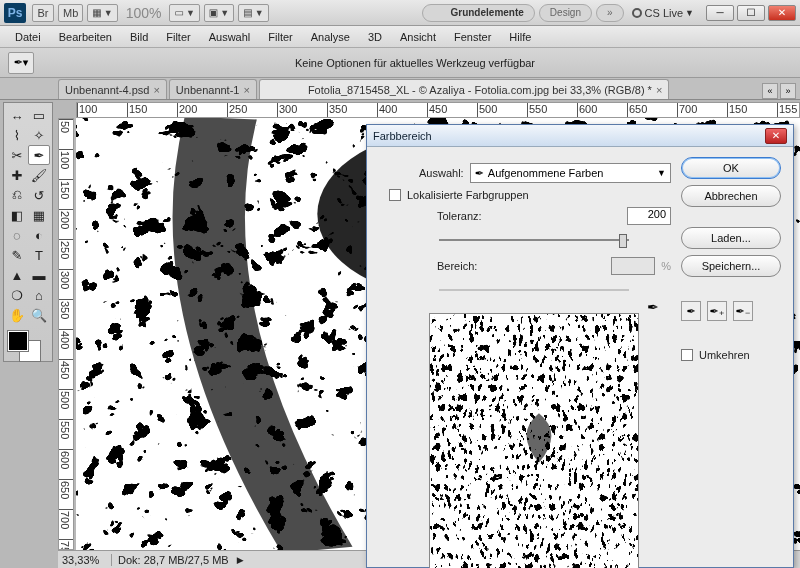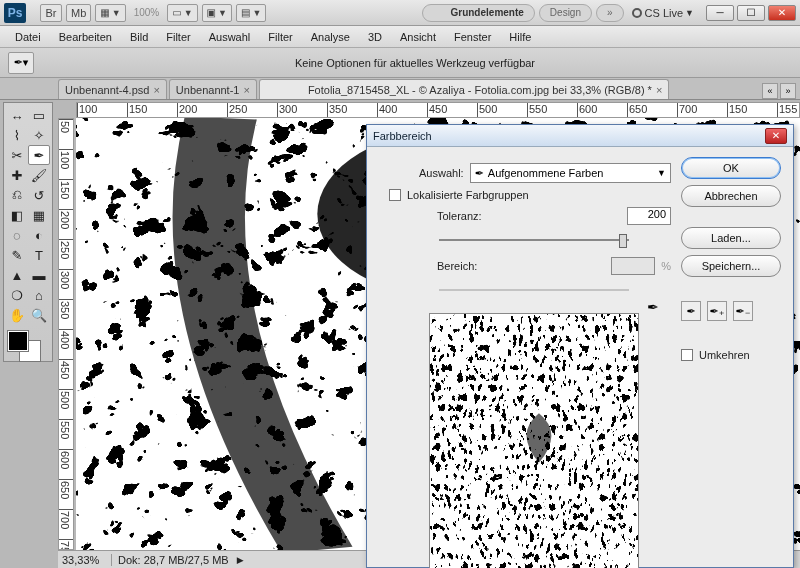--- a/index.html
+++ b/index.html
@@ -1,22 +1,22 @@
 <!DOCTYPE html>
 <html><head>
 <meta charset="utf-8">
 <style>
 * { box-sizing: border-box; margin: 0; padding: 0; font-family: Tahoma, Arial, sans-serif; font-size: 11px; }
 body { background: #b8b8b8; width: 800px; height: 568px; overflow: hidden; position: relative; }
 
 .titlebar { height: 26px; background: linear-gradient(#e9e9e9, #d0d0d0); display: flex; align-items: center; padding: 0 4px; border-bottom: 1px solid #999; }
-.titlebar .ps-logo { width: 22px; height: 20px; background: #0a3d62; color: #7fb4e6; font-weight: bold; display: flex; align-items: center; justify-content: center; border-radius: 2px; font-size: 12px; margin-right: 12px; }
+.titlebar .ps-logo { width: 22px; height: 20px; background: #0a3d62; color: #7fb4e6; font-weight: bold; display: flex; align-items: center; justify-content: center; border-radius: 2px; font-size: 12px; margin-right: 4px; }
 .titlebar .tb-btn { height: 18px; min-width: 22px; padding: 0 4px; margin: 0 2px; background: #e4e4e4; border: 1px solid #999; border-radius: 2px; display: flex; align-items: center; justify-content: center; color: #444; font-size: 10px; }
 .titlebar .tb-drop { font-size: 9px; margin-left: 2px; }
-.titlebar .zoom { color: #888; margin: 16px 6px; font-size: 10px; }
+.titlebar .zoom { color: #888; margin: 16px 6px; font-size: 14px; }
 .titlebar .seg { display: flex; }
 .titlebar .spacer { flex: 1; }
 .titlebar .pill { height: 18px; padding: 0 10px; background: #d6d6d6; border: 1px solid #aaa; border-radius: 9px; display: flex; align-items: center; color: #666; margin: 0 2px; font-size: 10px; }
 .titlebar .pill.active { color: #333; font-weight: bold; padding-left: 27px; }
 .titlebar .cslive { display: flex; align-items: center; margin: 0 6px; color: #333; font-size: 10px; }
 .titlebar .cslive-dot { width: 10px; height: 10px; border: 2px solid #555; border-radius: 50%; margin-right: 3px; }
 .win-controls { display: flex; gap: 3px; margin-left: 6px; }
 .win-btn { width: 28px; height: 16px; border: 1px solid #888; border-radius: 2px; display: flex; align-items: center; justify-content: center; font-size: 10px; }
 .win-min { background: linear-gradient(#f4f4f4,#d8d8d8); }
 .win-max { background: linear-gradient(#f4f4f4,#d8d8d8); }

